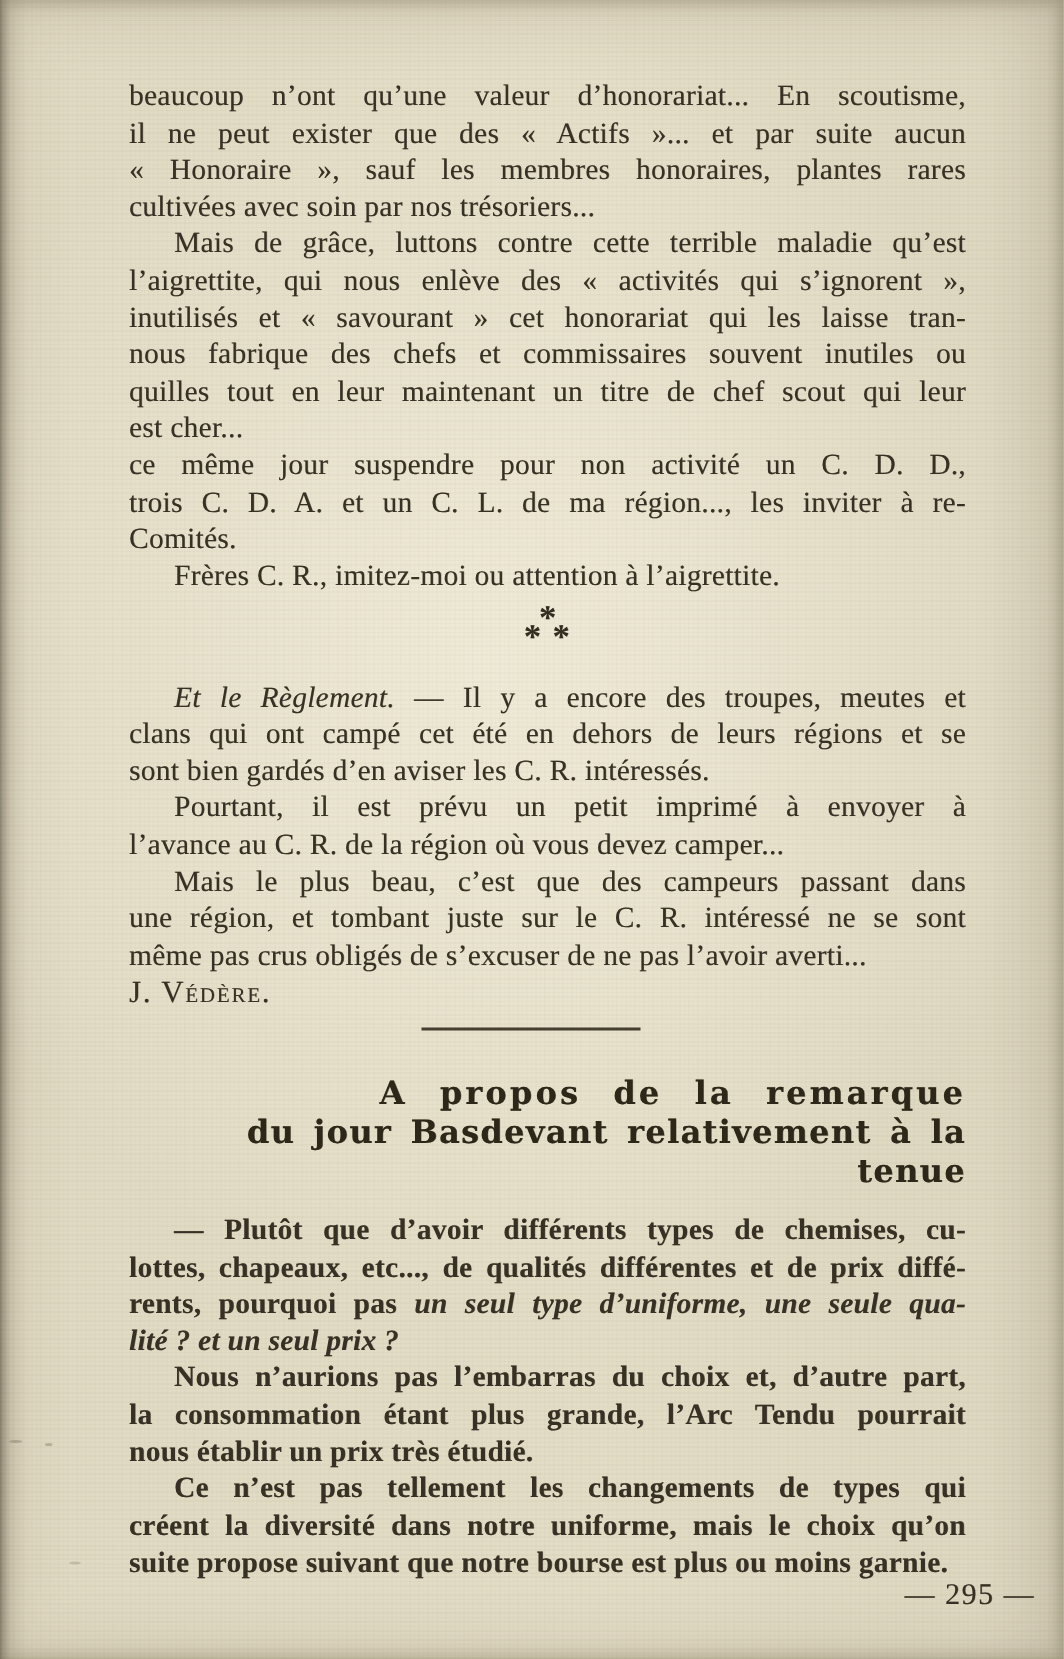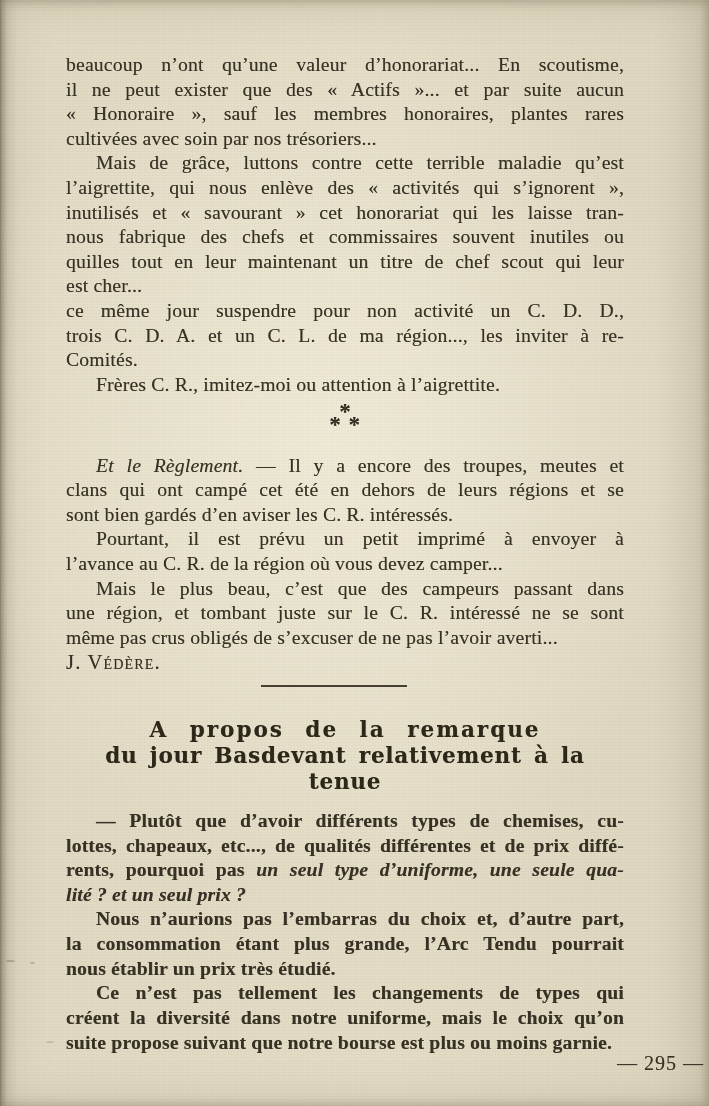--- a/index.html
+++ b/index.html
@@ -31,21 +31,21 @@
       repeating-linear-gradient(90deg, rgba(120,110,85,0.028) 0 1px, transparent 1px 3px);
     pointer-events: none;
   }
   .speck { position: absolute; z-index: 2; background: rgba(90,80,60,0.30); border-radius: 50%; }
   .speck.s1 { left: 6px;  top: 960px;  width: 9px;  height: 2px; }
   .speck.s2 { left: 30px; top: 962px;  width: 5px;  height: 2px; }
   .speck.s3 { left: 46px; top: 1041px; width: 8px;  height: 2px; opacity: .7; }
 
   .textblock {
     position: absolute; z-index: 3;
-    left: 66px; top: 53px; width: 558px;
+    left: 86px; top: 53px; width: 558px;
     text-shadow: 0.3px 0.3px 0.4px rgba(55,48,36,0.45);
   }
   .para { margin: 0; }
   .line {
     height: 24.62px; line-height: 24.62px;
     font-size: 19.6px;
     letter-spacing: 0.2px;
     text-align: justify;
     text-align-last: justify;
     text-justify: inter-word;
@@ -73,34 +73,34 @@
     letter-spacing: 1.2px;
     font-family: Liberation Serif, serif;
   }
   .rule {
     width: 146px; height: 2px;
     background: #453e31;
     margin: 10px 0 0 195px;
   }
   .heading {
     margin: 30px 0 0 0;
-    text-align: center;
+    text-align: right;
     font-family: "DejaVu Serif", serif;
     font-weight: bold;
     font-size: 21.5px;
     line-height: 26px;
     color: #2d2719;
   }
   .h-line1 { letter-spacing: 2px;   word-spacing: 12px; }
   .h-line2 { letter-spacing: 0.8px; word-spacing: 4px; }
   .article2 { margin-top: 14px; font-weight: bold; }
 
   .page-number {
     position: absolute; z-index: 3;
-    right: 5px; top: 1052px;
+    right: 19px; top: 1052px;
     font-size: 20px;
     letter-spacing: 1px;
     color: #373024;
     text-shadow: 0.3px 0.3px 0.4px rgba(55,48,36,0.45);
   }
 </style>
 </head>
 <body>
 
 <div class="page">

